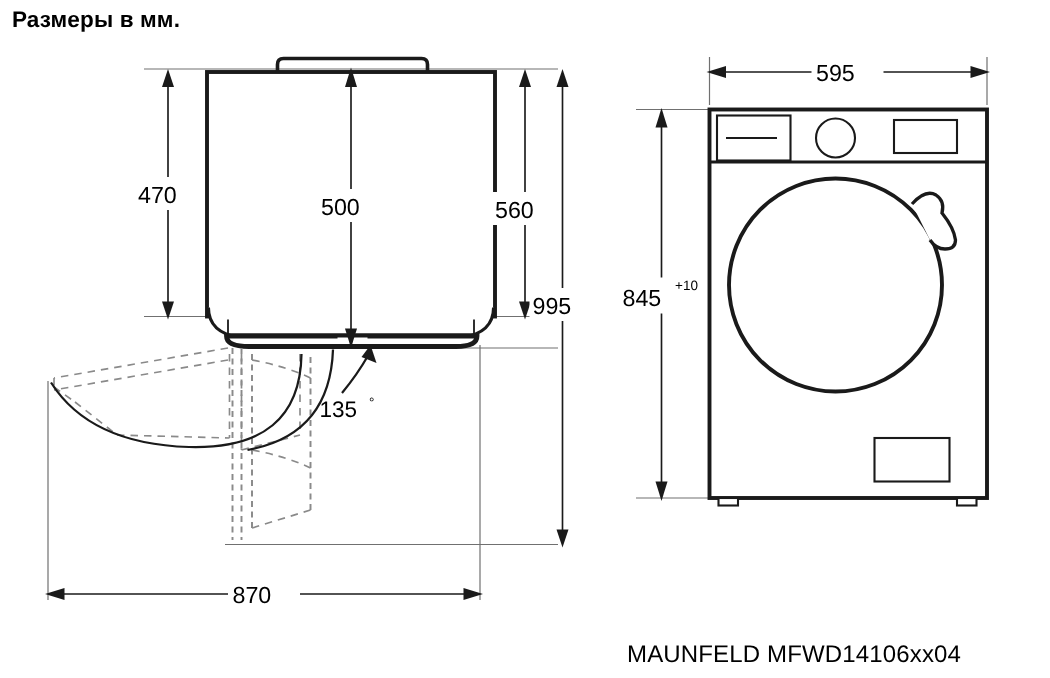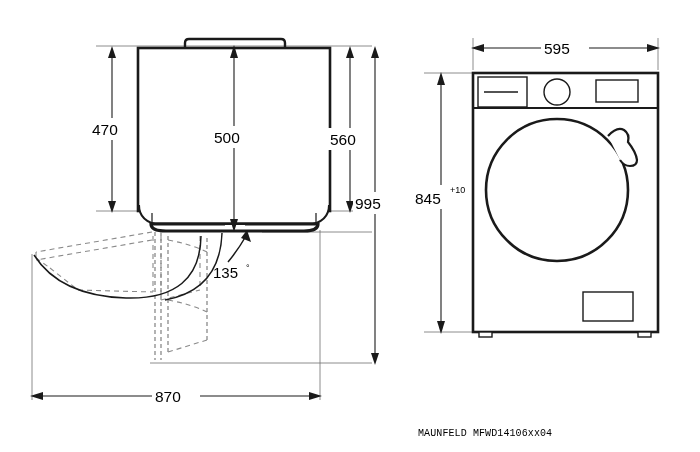--- a/index.html
+++ b/index.html
@@ -28,33 +28,33 @@
     top: 5px;
     font-size: 15px;
     font-weight: bold;
     letter-spacing: 0.1px;
     white-space: nowrap;
   }
   .model-text {
     position: absolute;
     left: 418px;
     top: 428px;
-    font-size: 10px;
+    font-size: 16px;
     letter-spacing: 0.1px;
     white-space: nowrap;
-    font-family: Liberation Mono, monospace;
   }
   svg { display: block; }
   text { font-family: "Liberation Sans", sans-serif; }
 </style>
 </head>
 <body>
 
 <div id="drawing-root">
 
+  <div class="title-text">Размеры в мм.</div>
 
   <svg width="700" height="452" viewBox="0 0 700 452">
 
     <g>
 
       <g stroke="#707070" stroke-width="0.8" fill="none">
         <line x1="96" y1="46" x2="372" y2="46"></line>
         <line x1="96" y1="211" x2="150" y2="211"></line>
         <line x1="300" y1="211" x2="372" y2="211"></line>
         <line x1="262" y1="232" x2="372" y2="232"></line>

